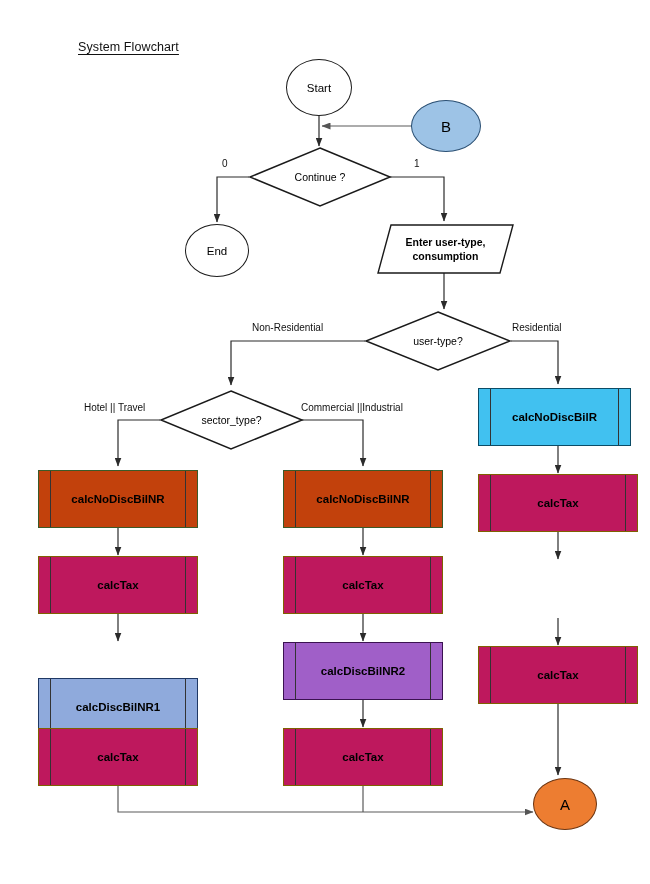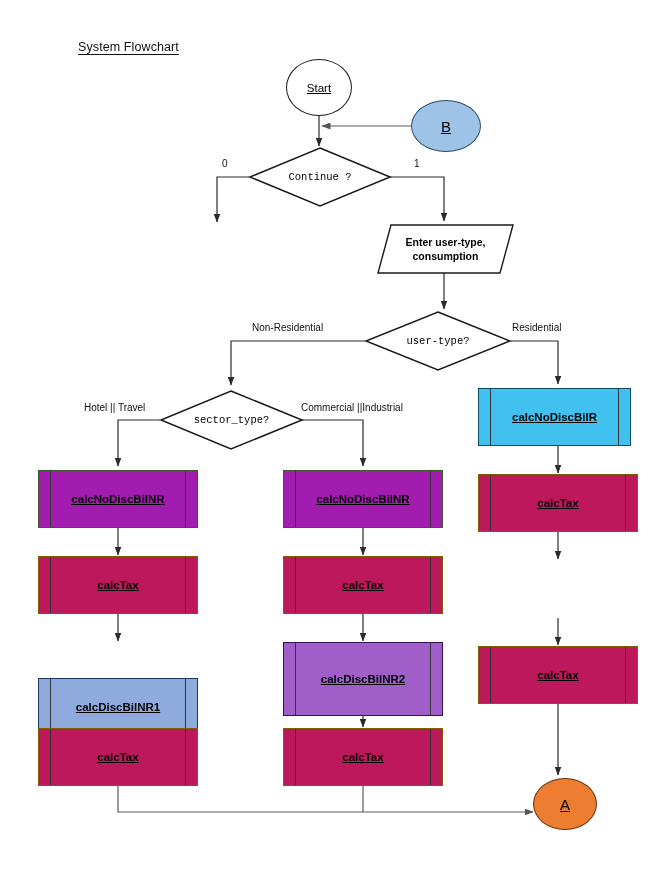--- a/index.html
+++ b/index.html
@@ -28,21 +28,20 @@
     height: 884px;
     pointer-events: none;
   }
   .node {
     position: absolute;
     box-sizing: border-box;
     display: flex;
     align-items: center;
     justify-content: center;
     text-align: center;
-    text-decoration: underline;
   }
   
   .title {
     position: absolute;
     left: 78px;
     top: 40px;
     font-size: 12.5px;
     letter-spacing: .1px;
     text-decoration: underline;
     text-underline-offset: 3px;
@@ -65,21 +64,20 @@
     font-size: 15px;
   }
   .ellipse.conn-a {
     background: #ED7D31;
     border-color: #6b3410;
     font-size: 15px;
   }
   
   .diamond-wrap {
     position: absolute;
-    font-family: Liberation Mono, monospace;
   }
   .diamond-wrap svg {
     position: absolute;
     left: 0;
     top: 0;
     overflow: visible;
   }
   .diamond-label {
     position: absolute;
     left: 0;
@@ -131,21 +129,21 @@
     border-left: 1.4px solid #333333;
   }
   .proc .bar-l { left: 11px; }
   .proc .bar-r { right: 11px; }
   .proc .proc-text {
     position: relative;
     z-index: 2;
     width: 100%;
     text-align: center;
   }
-  .proc.green  { background: #a21caf; border-color: #3a5a28; }
+  .proc.green  { background: #c2410c; border-color: #3a5a28; }
   .proc.yellow { background: #be185d; border-color: #7f6000; }
   .proc.blue   { background: #8FAADC; border-color: #1f3864; margin-top: 36px; }
   .proc.purple { background: #A05FC8; border-color: #3b1251; }
   .proc.cyan   { background: #41C1F0; border-color: #0b4c66; }
   .proc.pink   { background: #F4AEB4; border-color: #7b2a32; }
   
   .edge-label {
     position: absolute;
     font-size: 10px;
     color: #111;
@@ -218,20 +216,23 @@
 
   <div class="diamond-wrap" style="left:249px; top:147px; width:142px; height:60px;">
     <svg width="142" height="60" viewBox="0 0 142 60" xmlns="http://www.w3.org/2000/svg">
       <polygon points="71,1 141,30 71,59 1,30" fill="#ffffff" stroke="#1a1a1a" stroke-width="1.5"></polygon>
     </svg>
     <div class="diamond-label">Continue ?</div>
   </div>
   <div class="edge-label" style="left:222px; top:158px;">0</div>
   <div class="edge-label" style="left:414px; top:158px;">1</div>
 
+  <div class="node ellipse" style="left:185px; top:224px; width:64px; height:53px;">
+    <span>End</span>
+  </div>
 
   <div class="para-wrap" style="left:377px; top:224px; width:137px; height:50px;">
     <svg width="137" height="50" viewBox="0 0 137 50" xmlns="http://www.w3.org/2000/svg">
       <polygon points="14,1 136,1 123,49 1,49" fill="#ffffff" stroke="#1a1a1a" stroke-width="1.4"></polygon>
     </svg>
     <div class="para-label">
       <span>Enter user-type,</span>
       <span>consumption</span>
     </div>
   </div>
@@ -278,21 +279,21 @@
   <div class="node proc green" style="left:283px; top:470px; width:160px; height:58px;">
     <span class="bar-l"></span>
     <span class="bar-r"></span>
     <span class="proc-text">calcNoDiscBilNR</span>
   </div>
   <div class="node proc yellow" style="left:283px; top:556px; width:160px; height:58px;">
     <span class="bar-l"></span>
     <span class="bar-r"></span>
     <span class="proc-text">calcTax</span>
   </div>
-  <div class="node proc purple" style="left:283px; top:642px; width:160px; height:74px;">
+  <div class="node proc purple" style="left:283px; top:642px; width:160px; height:58px;">
     <span class="bar-l"></span>
     <span class="bar-r"></span>
     <span class="proc-text">calcDiscBilNR2</span>
   </div>
   <div class="node proc yellow" style="left:283px; top:728px; width:160px; height:58px;">
     <span class="bar-l"></span>
     <span class="bar-r"></span>
     <span class="proc-text">calcTax</span>
   </div>
 

